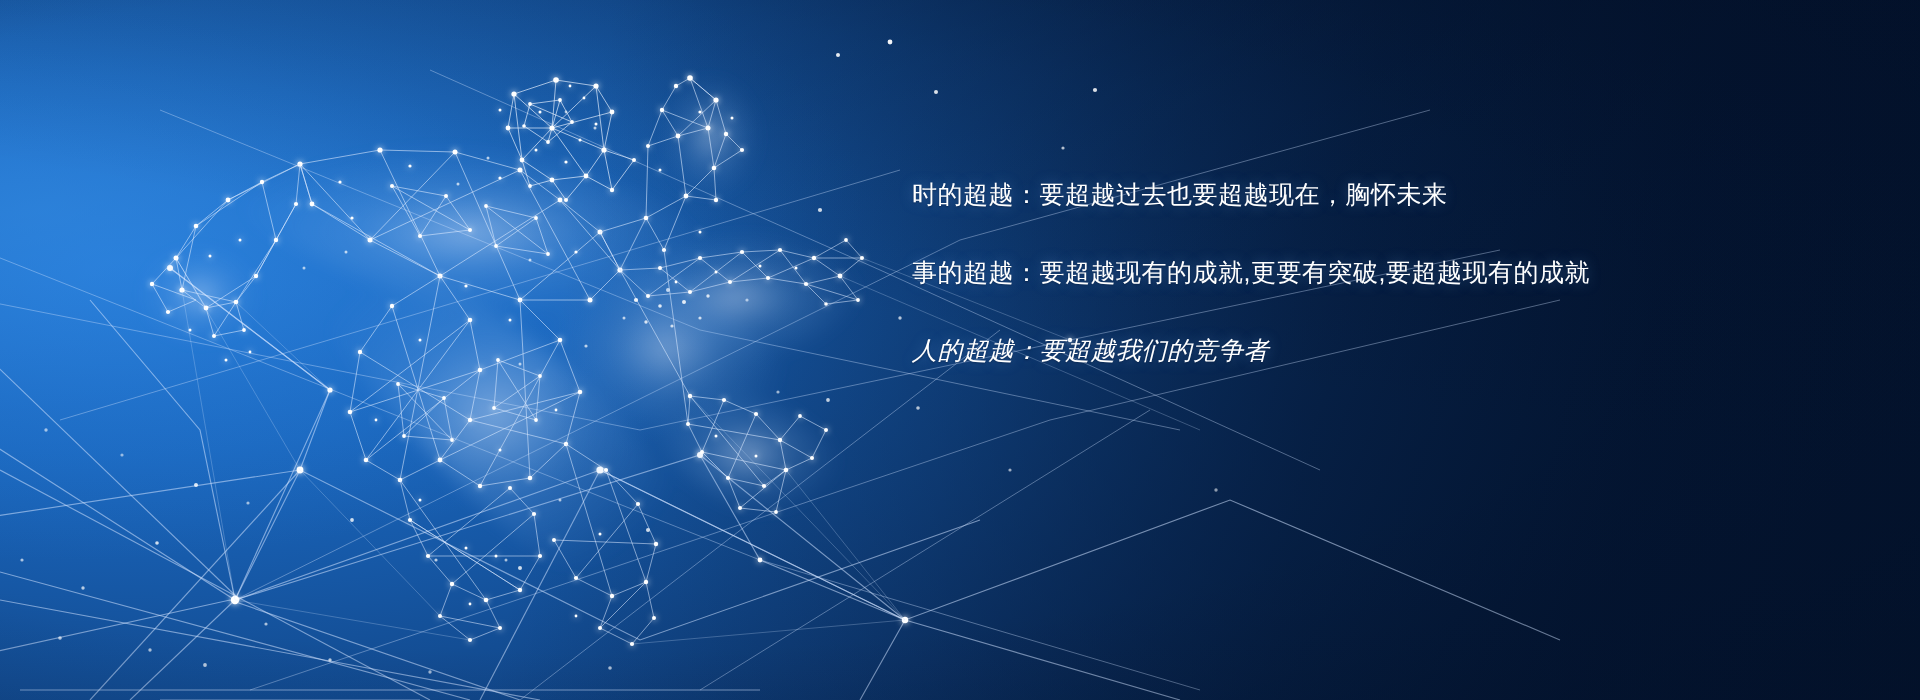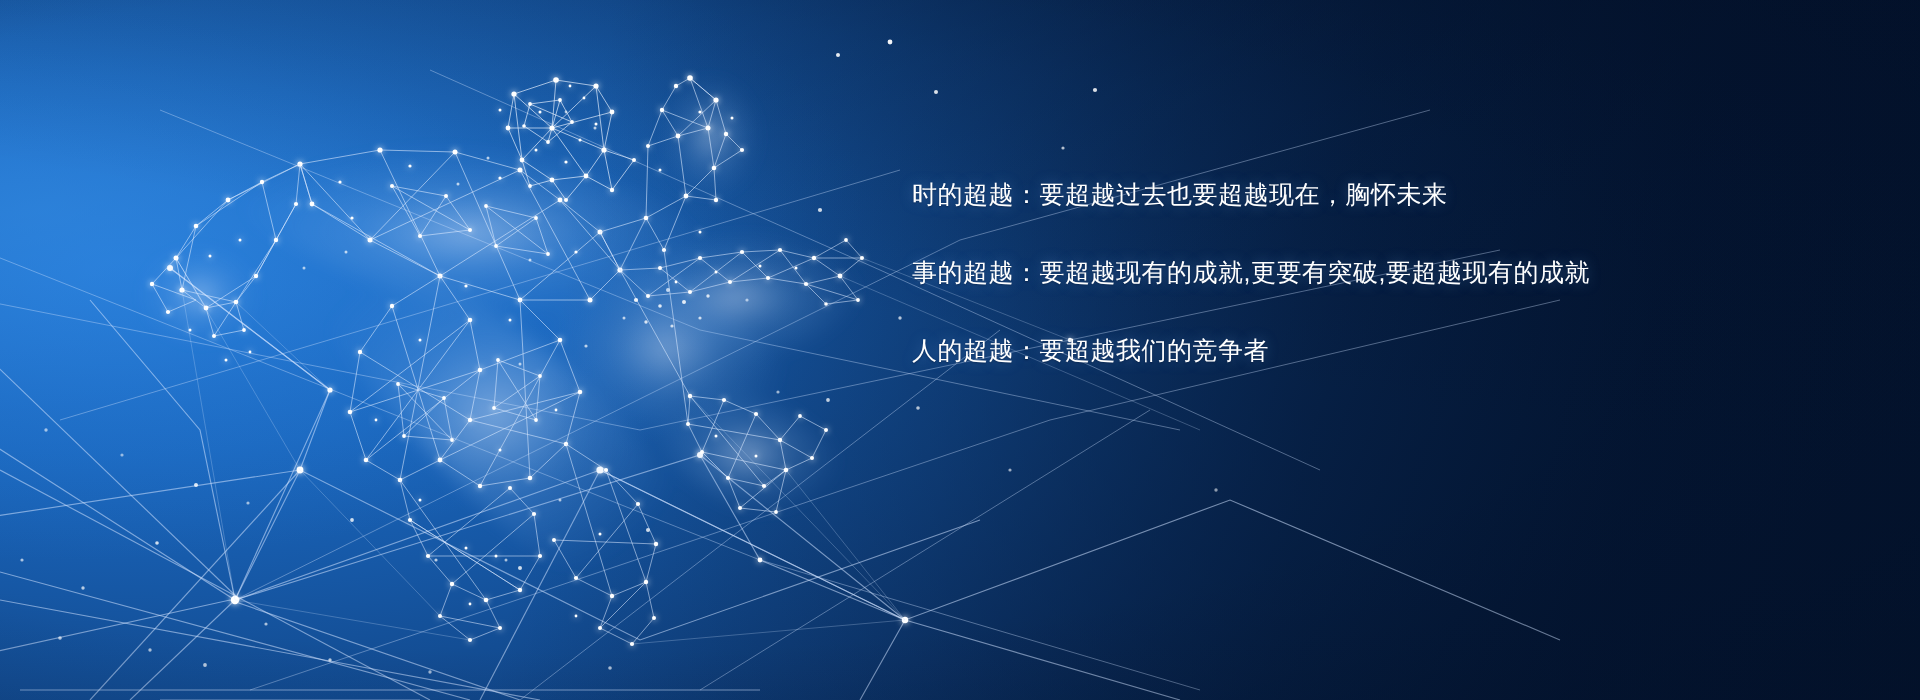--- a/index.html
+++ b/index.html
@@ -72,21 +72,21 @@
   .copy-line {
     color: #ffffff;
     font-size: 25px;
     line-height: 1;
     letter-spacing: 0.5px;
     font-weight: 400;
     margin: 0 0 53px 0;
     white-space: nowrap;
     text-shadow: 0 0 14px rgba(120,180,255,0.35), 0 1px 2px rgba(0,20,50,0.55);
   }
-  .copy-line:last-child { margin-bottom: 0; }
+  .copy-line:last-child { margin-bottom: 0; font-style: italic; }
 </style>
 </head>
 <body>
 
 <div class="stage">
 
   <div class="bg-base"></div>
   <div class="bg-corner-glow"></div>
   <div class="bg-dark-right"></div>
   <div class="bg-top-dark"></div>

